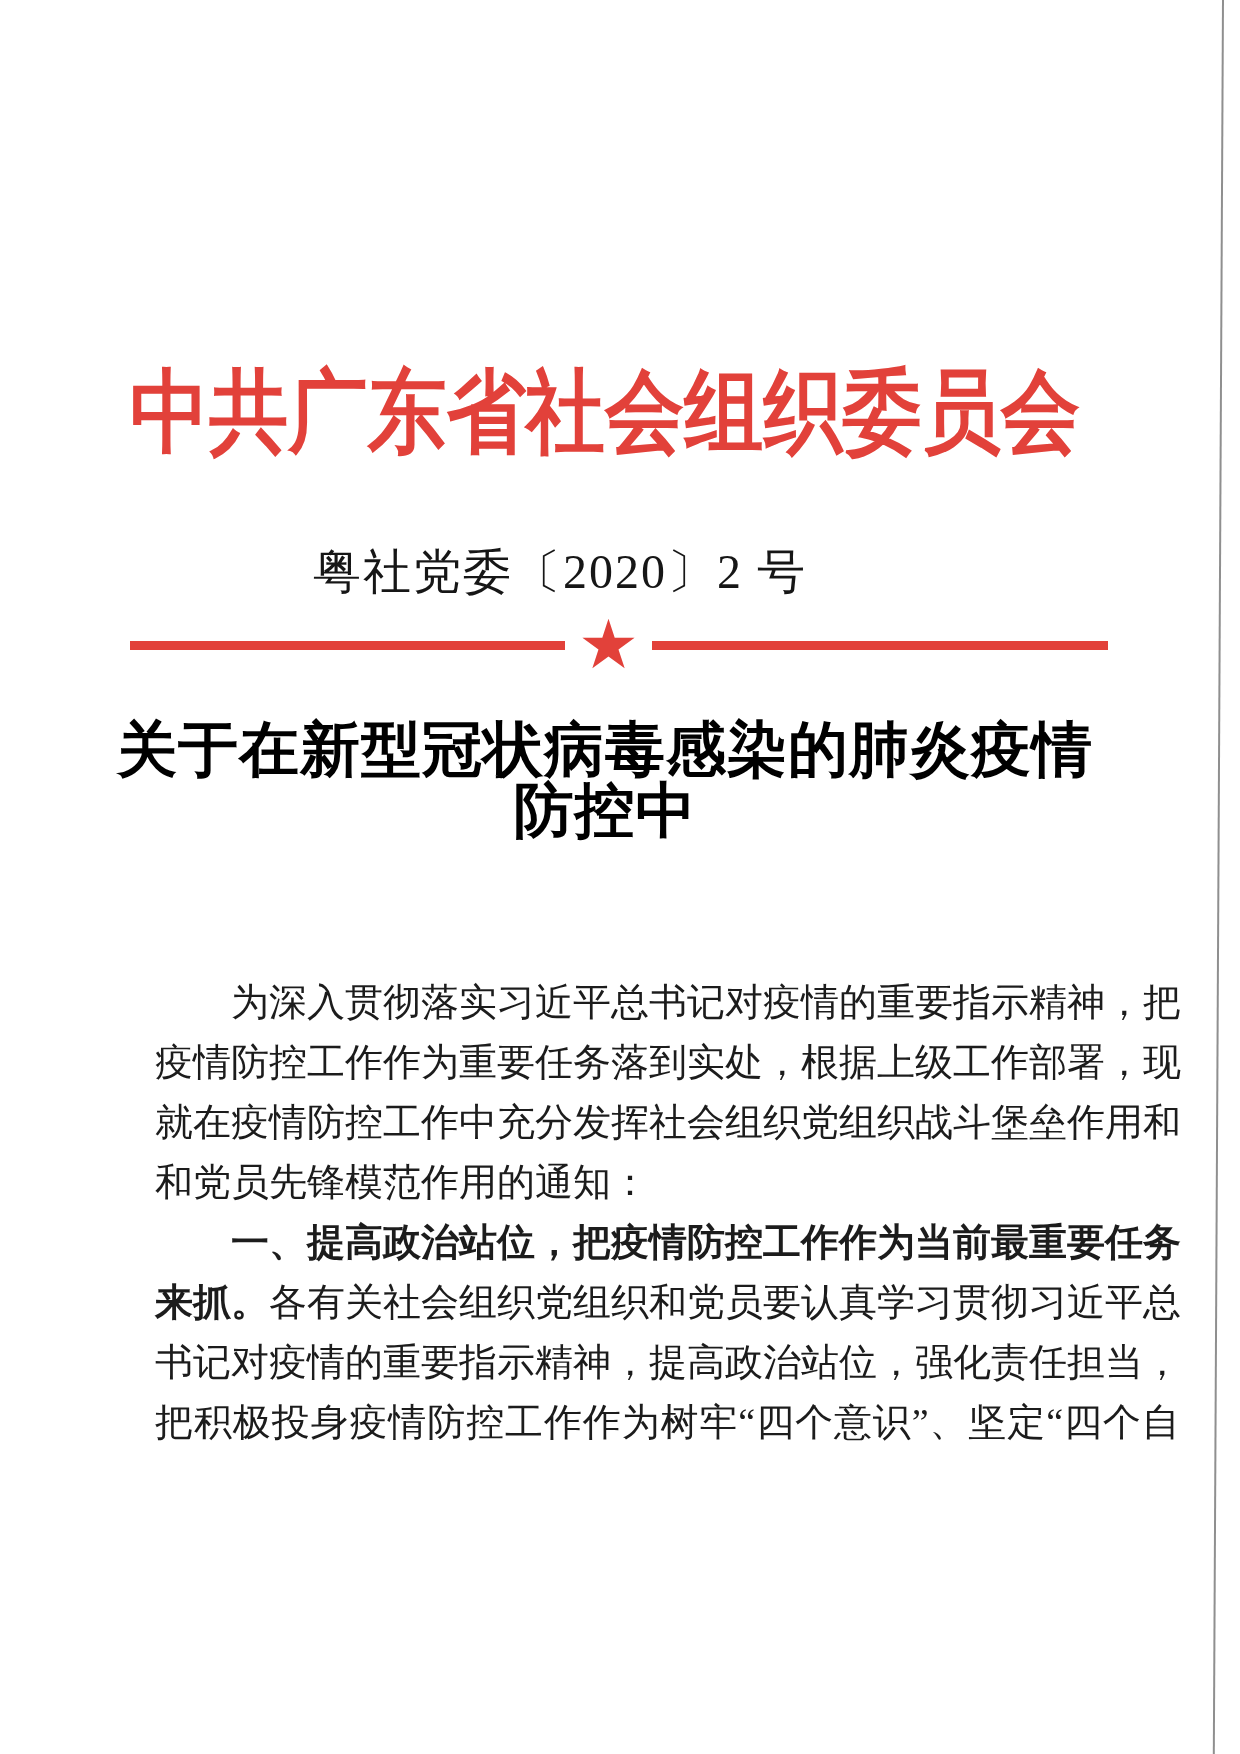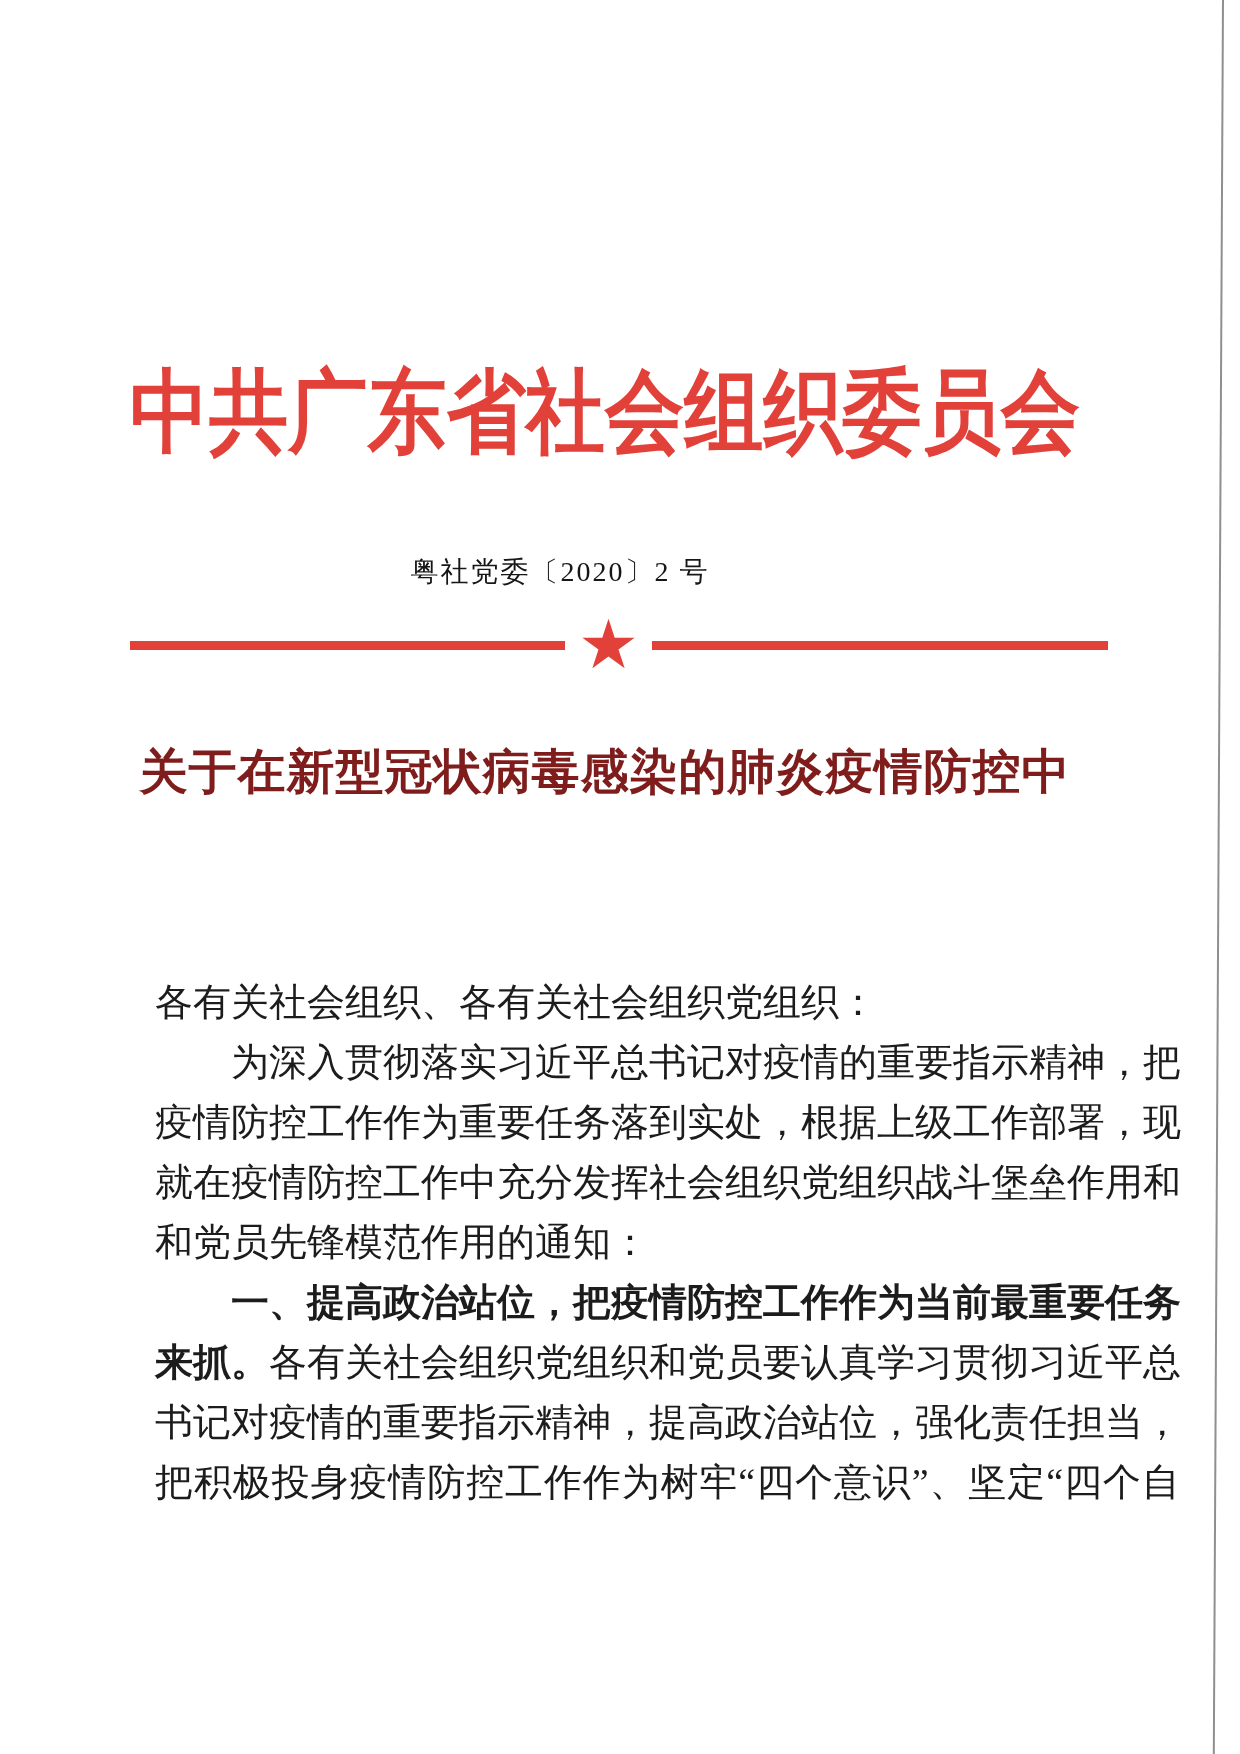--- a/index.html
+++ b/index.html
@@ -23,41 +23,41 @@
   .org-name {
     position:absolute; left:130px; top:358px; width:950px; height:110px;
     display:flex; justify-content:space-between; align-items:center;
     color:var(--red); font-weight:700; font-size:79px; line-height:110px;
     transform:scaleY(1.15); white-space:nowrap;
   }
   .org-name span { display:block; }
   
   .doc-number {
     position:absolute; left:85px; top:548px; width:950px; height:48px;
-    text-align:center; font-size:28px; line-height:48px; letter-spacing:2px;
+    text-align:center; font-size:48px; line-height:48px; letter-spacing:2px;
     color:#161616;
   }
   
   .divider {
     position:absolute; left:130px; top:612px; width:978px; height:66px;
     display:flex; align-items:center;
   }
   .divider .bar { height:9px; background:var(--red); }
   .divider .bar.left { width:435px; }
   .divider .bar.right { flex:1; }
   .divider .star {
     flex:0 0 auto; margin:0 13px; color:var(--red);
     font-size:68px; line-height:66px;
     font-family:"DejaVu Sans","Liberation Sans",sans-serif;
   }
   
   .doc-title {
-    position:absolute; left:105px; top:741px; width:1000px;
-    text-align:center; font-size:48px; line-height:61px;
-    font-weight:700; letter-spacing:1px; color:#7f1d1d;
+    position:absolute; left:105px; top:720px; width:1000px;
+    text-align:center; font-size:60px; line-height:61px;
+    font-weight:700; letter-spacing:1px; color:#000000;
   }
   
   .body {
     position:absolute; left:155px; top:972px; width:1025px;
     font-size:38px; color:#1c1c1c;
   }
   .body-line { height:60px; line-height:60px; white-space:nowrap; }
   .body-line.flexline { display:flex; justify-content:space-between; }
   .body-line .indent { flex:0 0 76px; width:76px; display:inline-block; }
   .bold { font-weight:700; }
@@ -91,21 +91,20 @@
     <div class="bar left"></div>
     <div class="star">★</div>
     <div class="bar right"></div>
   </div>
 
   <div class="doc-title">
     <div>关于在新型冠状病毒感染的肺炎疫情防控中</div>
   </div>
 
   <div class="body">
-      <div class="body-line"><span class="">各有关社会组织、各有关社会组织党组织：</span></div>
       <div class="body-line flexline">
         <span class="indent"></span>
         <span class="ch">为</span>
         <span class="ch">深</span>
         <span class="ch">入</span>
         <span class="ch">贯</span>
         <span class="ch">彻</span>
         <span class="ch">落</span>
         <span class="ch">实</span>
         <span class="ch">习</span>

